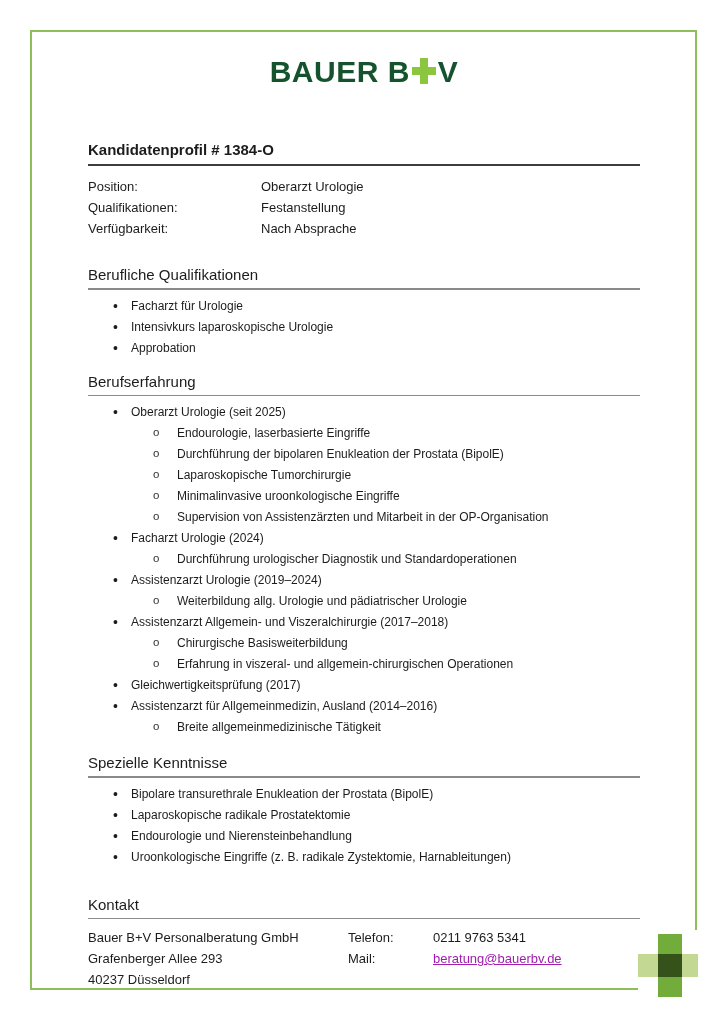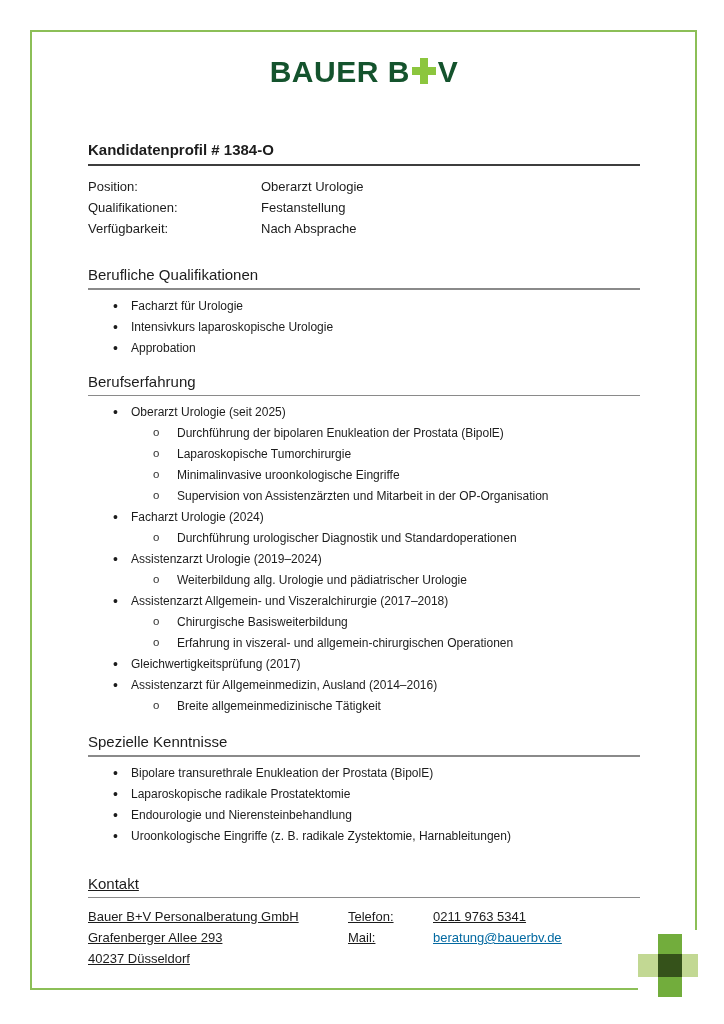--- a/index.html
+++ b/index.html
@@ -41,37 +41,37 @@
   .field-row{display:flex;line-height:21px;font-size:13px;}
   .field-label{width:173px;flex:0 0 173px;}
   .field-value{flex:1;}
 
   
   .section-heading{font-size:15px;font-weight:normal;line-height:18px;}
   .section-rule{margin-top:4px;height:1.5px;background:#8a8a8a;}
   .sec-qual{margin-top:27px;}
   .sec-exp{margin-top:14px;}
   .sec-skill{margin-top:16px;}
-  .sec-contact{margin-top:28px;text-decoration:underline;}
+  .sec-contact{margin-top:28px;}
 
   
   ul{list-style:none;margin:0;padding:0;}
   .list{margin-top:6px;font-size:12px;}
   li{line-height:21px;position:relative;}
   li.b1{padding-left:43px;}
   li.b1::before{content:"\2022";position:absolute;left:25px;top:0;font-size:14px;}
   ul.sub li.b2{padding-left:46px;}
   ul.sub li.b2::before{content:"o";position:absolute;left:22px;top:-1px;font-size:11.5px;color:#333;}
 
   
   .contact-body{margin-top:8px;display:flex;font-size:13px;line-height:21px;}
   .contact-left{width:260px;flex:0 0 260px;}
   .contact-right{flex:1;}
   .contact-grid{display:grid;grid-template-columns:85px auto;}
-  .email-link{color:#0369a1;text-decoration:underline;cursor:pointer;}
+  .email-link{color:#a21caf;text-decoration:underline;cursor:pointer;}
 </style>
 </head>
 <body>
 
 <div class="page">
 
   <div class="frame-line frame-top"></div>
   <div class="frame-line frame-left"></div>
   <div class="frame-line frame-right"></div>
   <div class="frame-line frame-bottom"></div>
@@ -114,20 +114,21 @@
           <li class="b1"><span>Intensivkurs laparoskopische Urologie</span></li>
           <li class="b1"><span>Approbation</span></li>
         </ul>
     </div>
 
     <div class="sec-exp">
       <div class="section-heading">Berufserfahrung</div>
       <div class="section-rule"></div>
       <ul class="list">
           <li class="b1"><span>Oberarzt Urologie (seit 2025)</span><ul class="sub">
+              <li class="b2"><span>Endourologie, laserbasierte Eingriffe</span></li>
               <li class="b2"><span>Durchführung der bipolaren Enukleation der Prostata (BipolE)</span></li>
               <li class="b2"><span>Laparoskopische Tumorchirurgie</span></li>
               <li class="b2"><span>Minimalinvasive uroonkologische Eingriffe</span></li>
               <li class="b2"><span>Supervision von Assistenzärzten und Mitarbeit in der OP-Organisation</span></li>
             </ul></li>
           <li class="b1"><span>Facharzt Urologie (2024)</span><ul class="sub">
               <li class="b2"><span>Durchführung urologischer Diagnostik und Standardoperationen</span></li>
             </ul></li>
           <li class="b1"><span>Assistenzarzt Urologie (2019–2024)</span><ul class="sub">
               <li class="b2"><span>Weiterbildung allg. Urologie und pädiatrischer Urologie</span></li>

